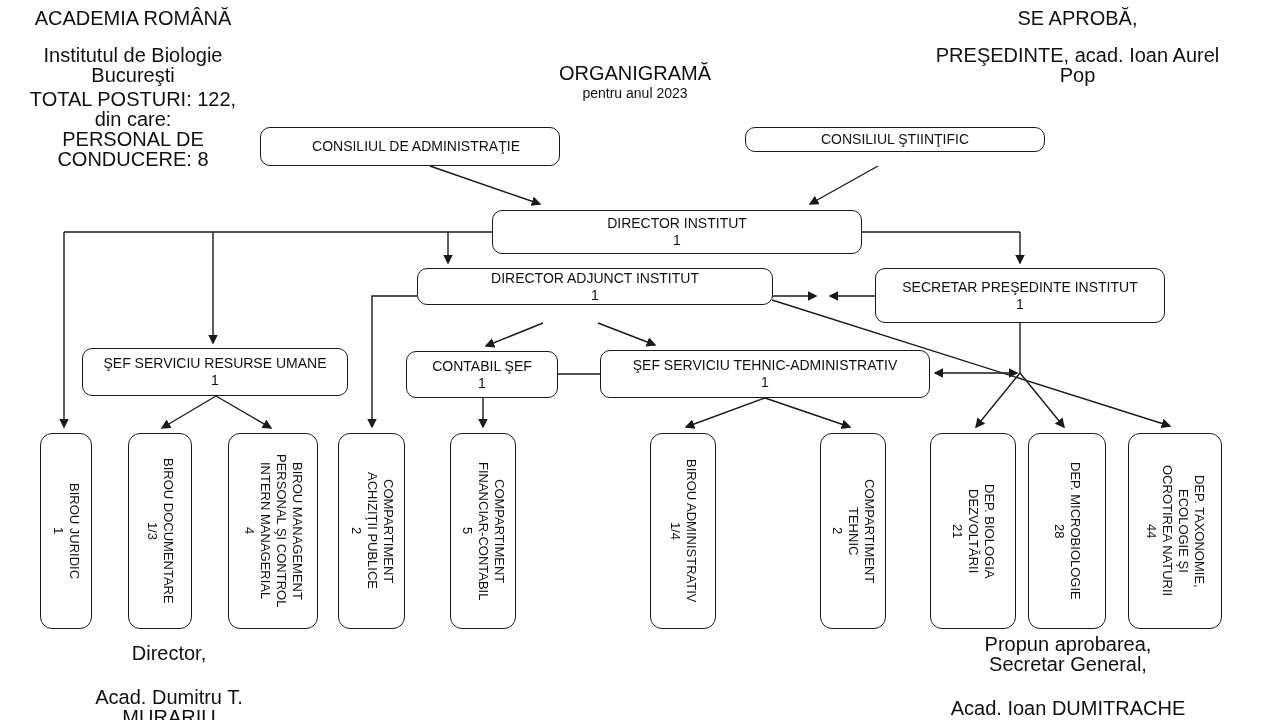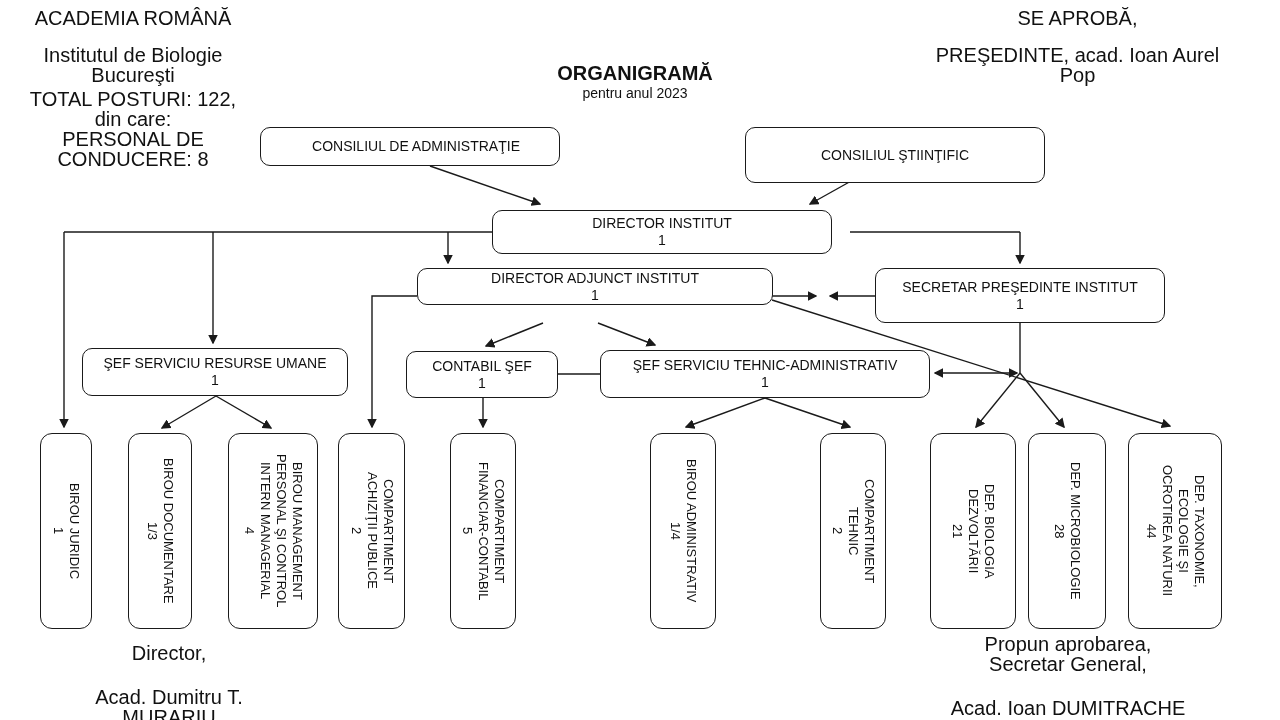--- a/index.html
+++ b/index.html
@@ -5,21 +5,21 @@
   html,body{margin:0;padding:0;background:#fff;}
   body{
     position:relative;width:1280px;height:720px;overflow:hidden;
     font-family:"Liberation Sans",sans-serif;color:#111;
   }
   .abs{position:absolute;}
   .center{text-align:center;}
   
   .textblock{font-size:20px;line-height:20px;}
   
-  .chart-title{font-size:20px;font-weight:bold;line-height:22px;}
+  .chart-title{font-size:20px;font-weight:normal;line-height:22px;}
   .chart-subtitle{font-size:14px;line-height:18px;}
   
   .hbox{
     position:absolute;box-sizing:border-box;
     border:1.4px solid #1a1a1a;border-radius:10px;background:#fff;
     display:flex;flex-direction:column;justify-content:center;align-items:center;
     font-size:14px;line-height:17px;text-align:center;padding:2px 4px;z-index:2;
   }
   
   .vbox{
@@ -83,24 +83,24 @@
 </div>
 
 <div class="abs center" style="left:495px;top:62px;width:280px;">
   <div class="chart-title">ORGANIGRAMĂ</div>
   <div class="chart-subtitle">pentru anul 2023</div>
 </div>
 
 <div class="hbox" style="left:260px;top:127px;width:300px;height:39px;padding-left:16px;">
   <span>CONSILIUL DE ADMINISTRAŢIE</span>
 </div>
-<div class="hbox" style="left:745px;top:127px;width:300px;height:56px;">
+<div class="hbox" style="left:745px;top:127px;width:300px;height:25px;">
   <span>CONSILIUL ŞTIINŢIFIC</span>
 </div>
-<div class="hbox" style="left:492px;top:210px;width:340px;height:44px;text-align:right;">
+<div class="hbox" style="left:492px;top:210px;width:370px;height:44px;text-align:right;">
   <span>DIRECTOR INSTITUT</span>
   <span>1</span>
 </div>
 <div class="hbox" style="left:417px;top:268px;width:356px;height:37px;">
   <span>DIRECTOR ADJUNCT INSTITUT</span>
   <span>1</span>
 </div>
 <div class="hbox" style="left:875px;top:268px;width:290px;height:55px;">
   <span>SECRETAR PREŞEDINTE INSTITUT</span>
   <span>1</span>

